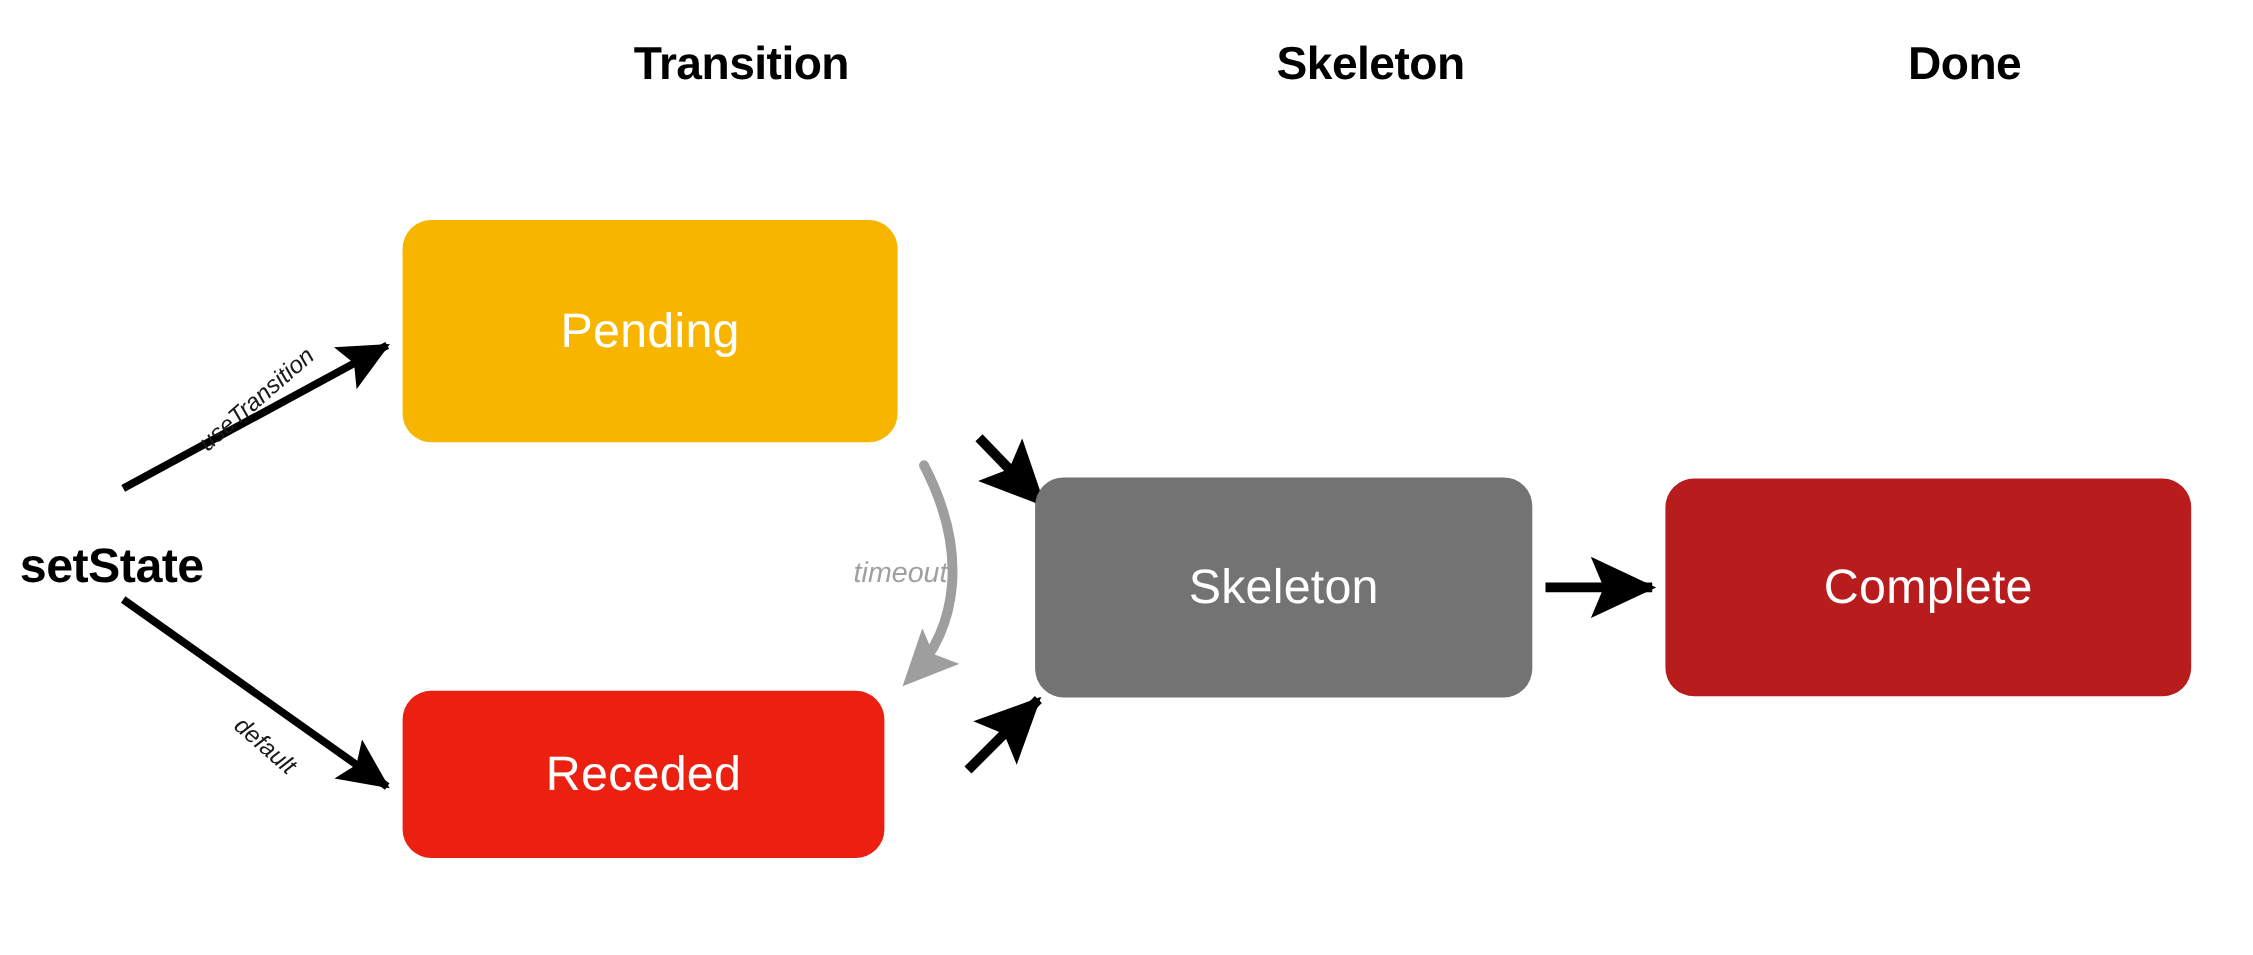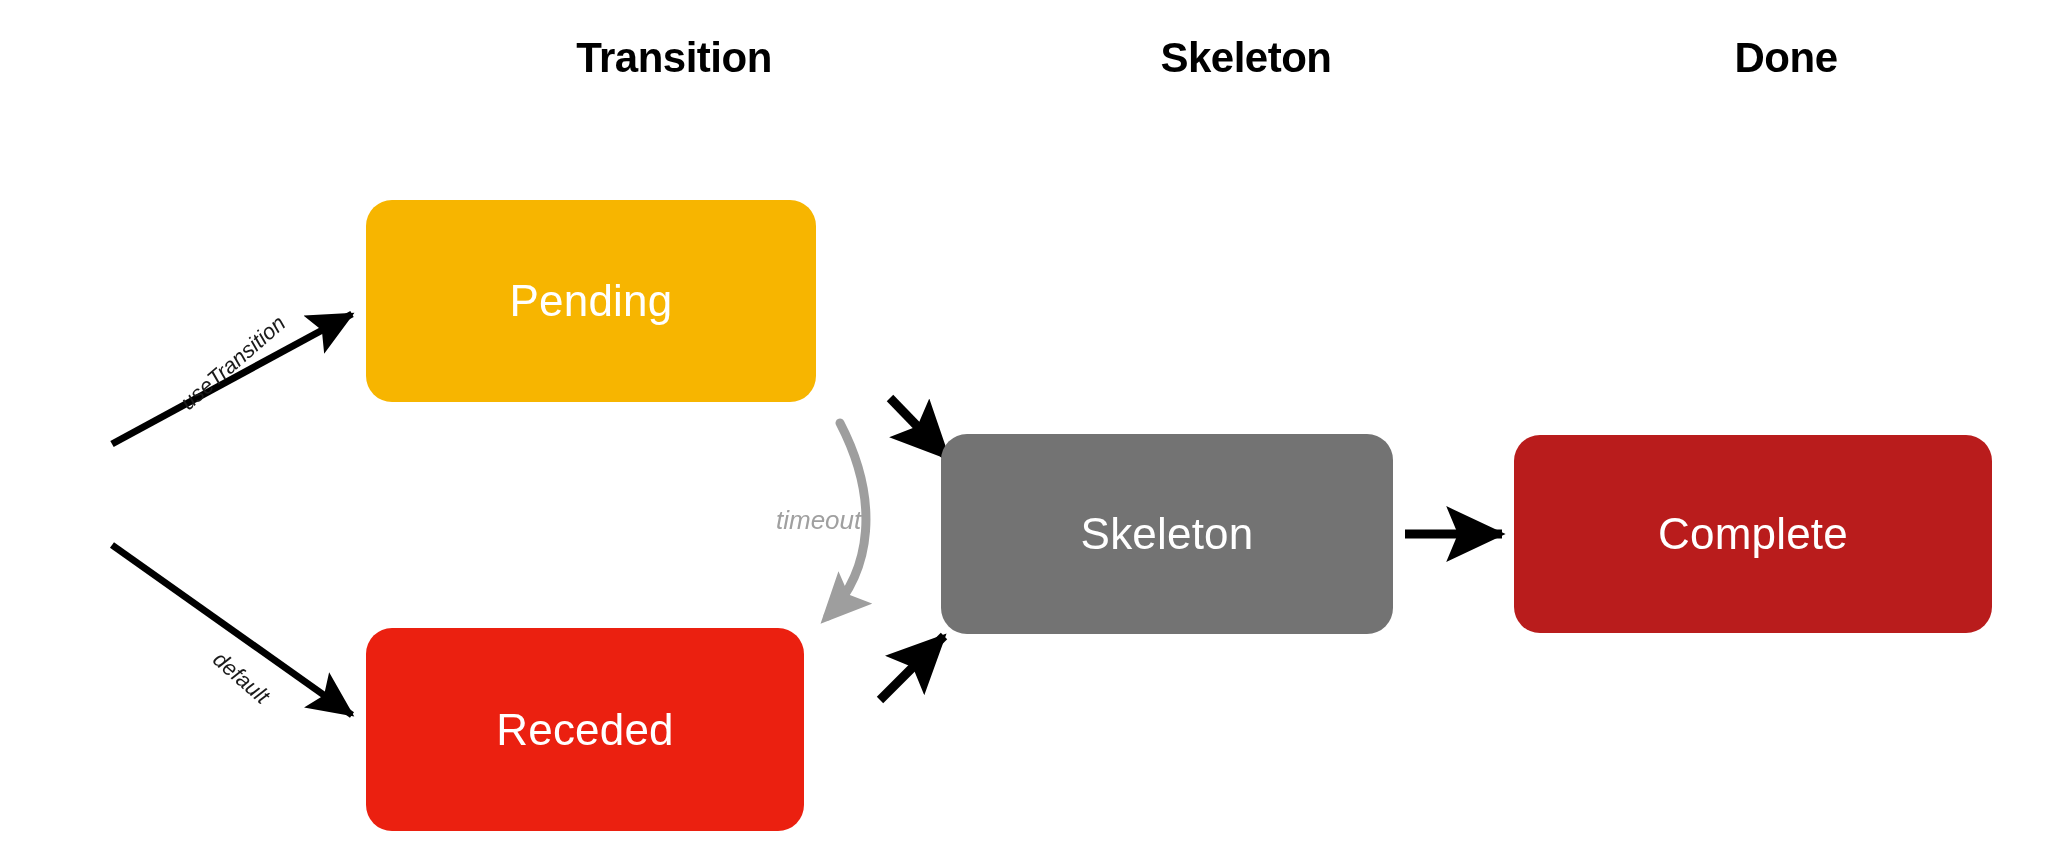--- a/index.html
+++ b/index.html
@@ -113,26 +113,27 @@
 
     <g>
       <line x1="1405" y1="534" x2="1502" y2="534" stroke="#000000" stroke-width="9" marker-end="url(#ah-black)"></line>
     </g>
   </svg>
 
   <div class="column-header" style="left:630px; top:34px;">Transition</div>
   <div class="column-header" style="left:1202px; top:34px;">Skeleton</div>
   <div class="column-header" style="left:1742px; top:34px;">Done</div>
 
+  <div class="source-label" style="left:18px; top:490px;">setState</div>
 
   <div class="node" style="left:366px; top:200px; width:450px; height:202px; background:#F7B500;">
     <span class="node-label">Pending</span>
   </div>
 
-  <div class="node" style="left:366px; top:628px; width:438px; height:203px; background:#EB2010;">
+  <div class="node" style="left:366px; top:628px; width:438px; height:152px; background:#EB2010;">
     <span class="node-label">Receded</span>
   </div>
 
   <div class="node" style="left:941px; top:434px; width:452px; height:200px; background:#737373;">
     <span class="node-label">Skeleton</span>
   </div>
 
   <div class="node" style="left:1514px; top:435px; width:478px; height:198px; background:#b91c1c;">
     <span class="node-label">Complete</span>
   </div>

